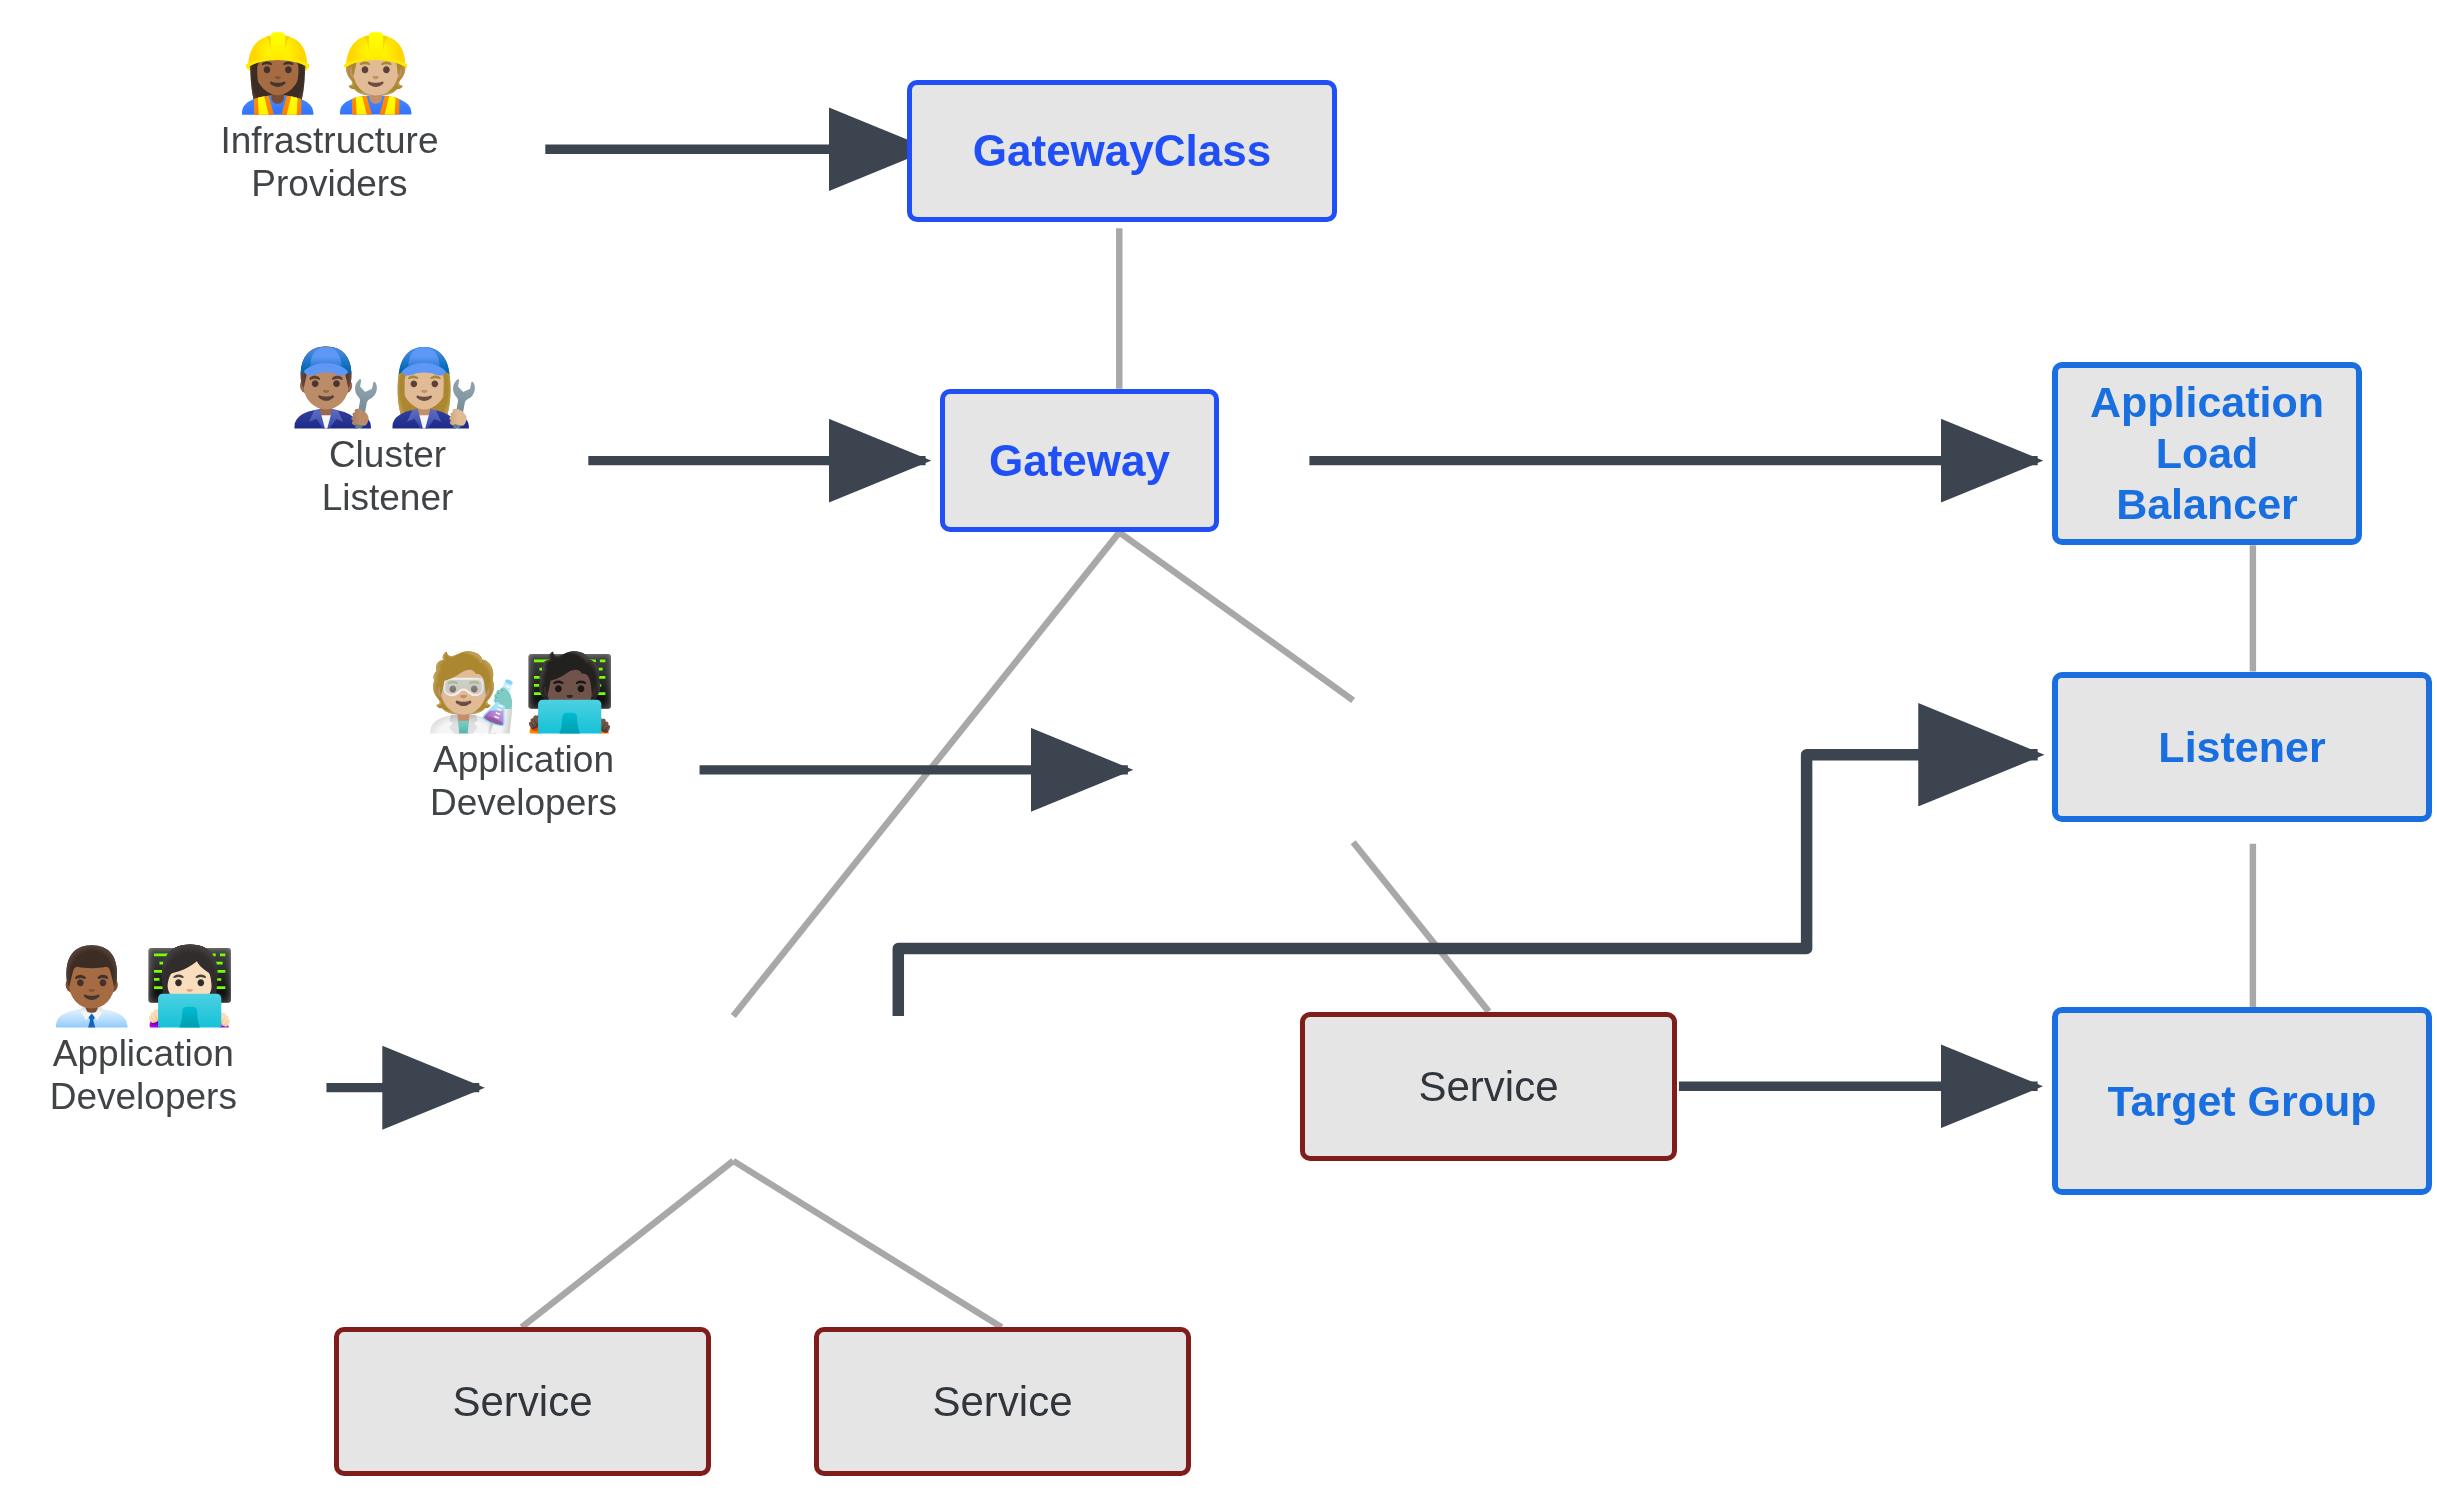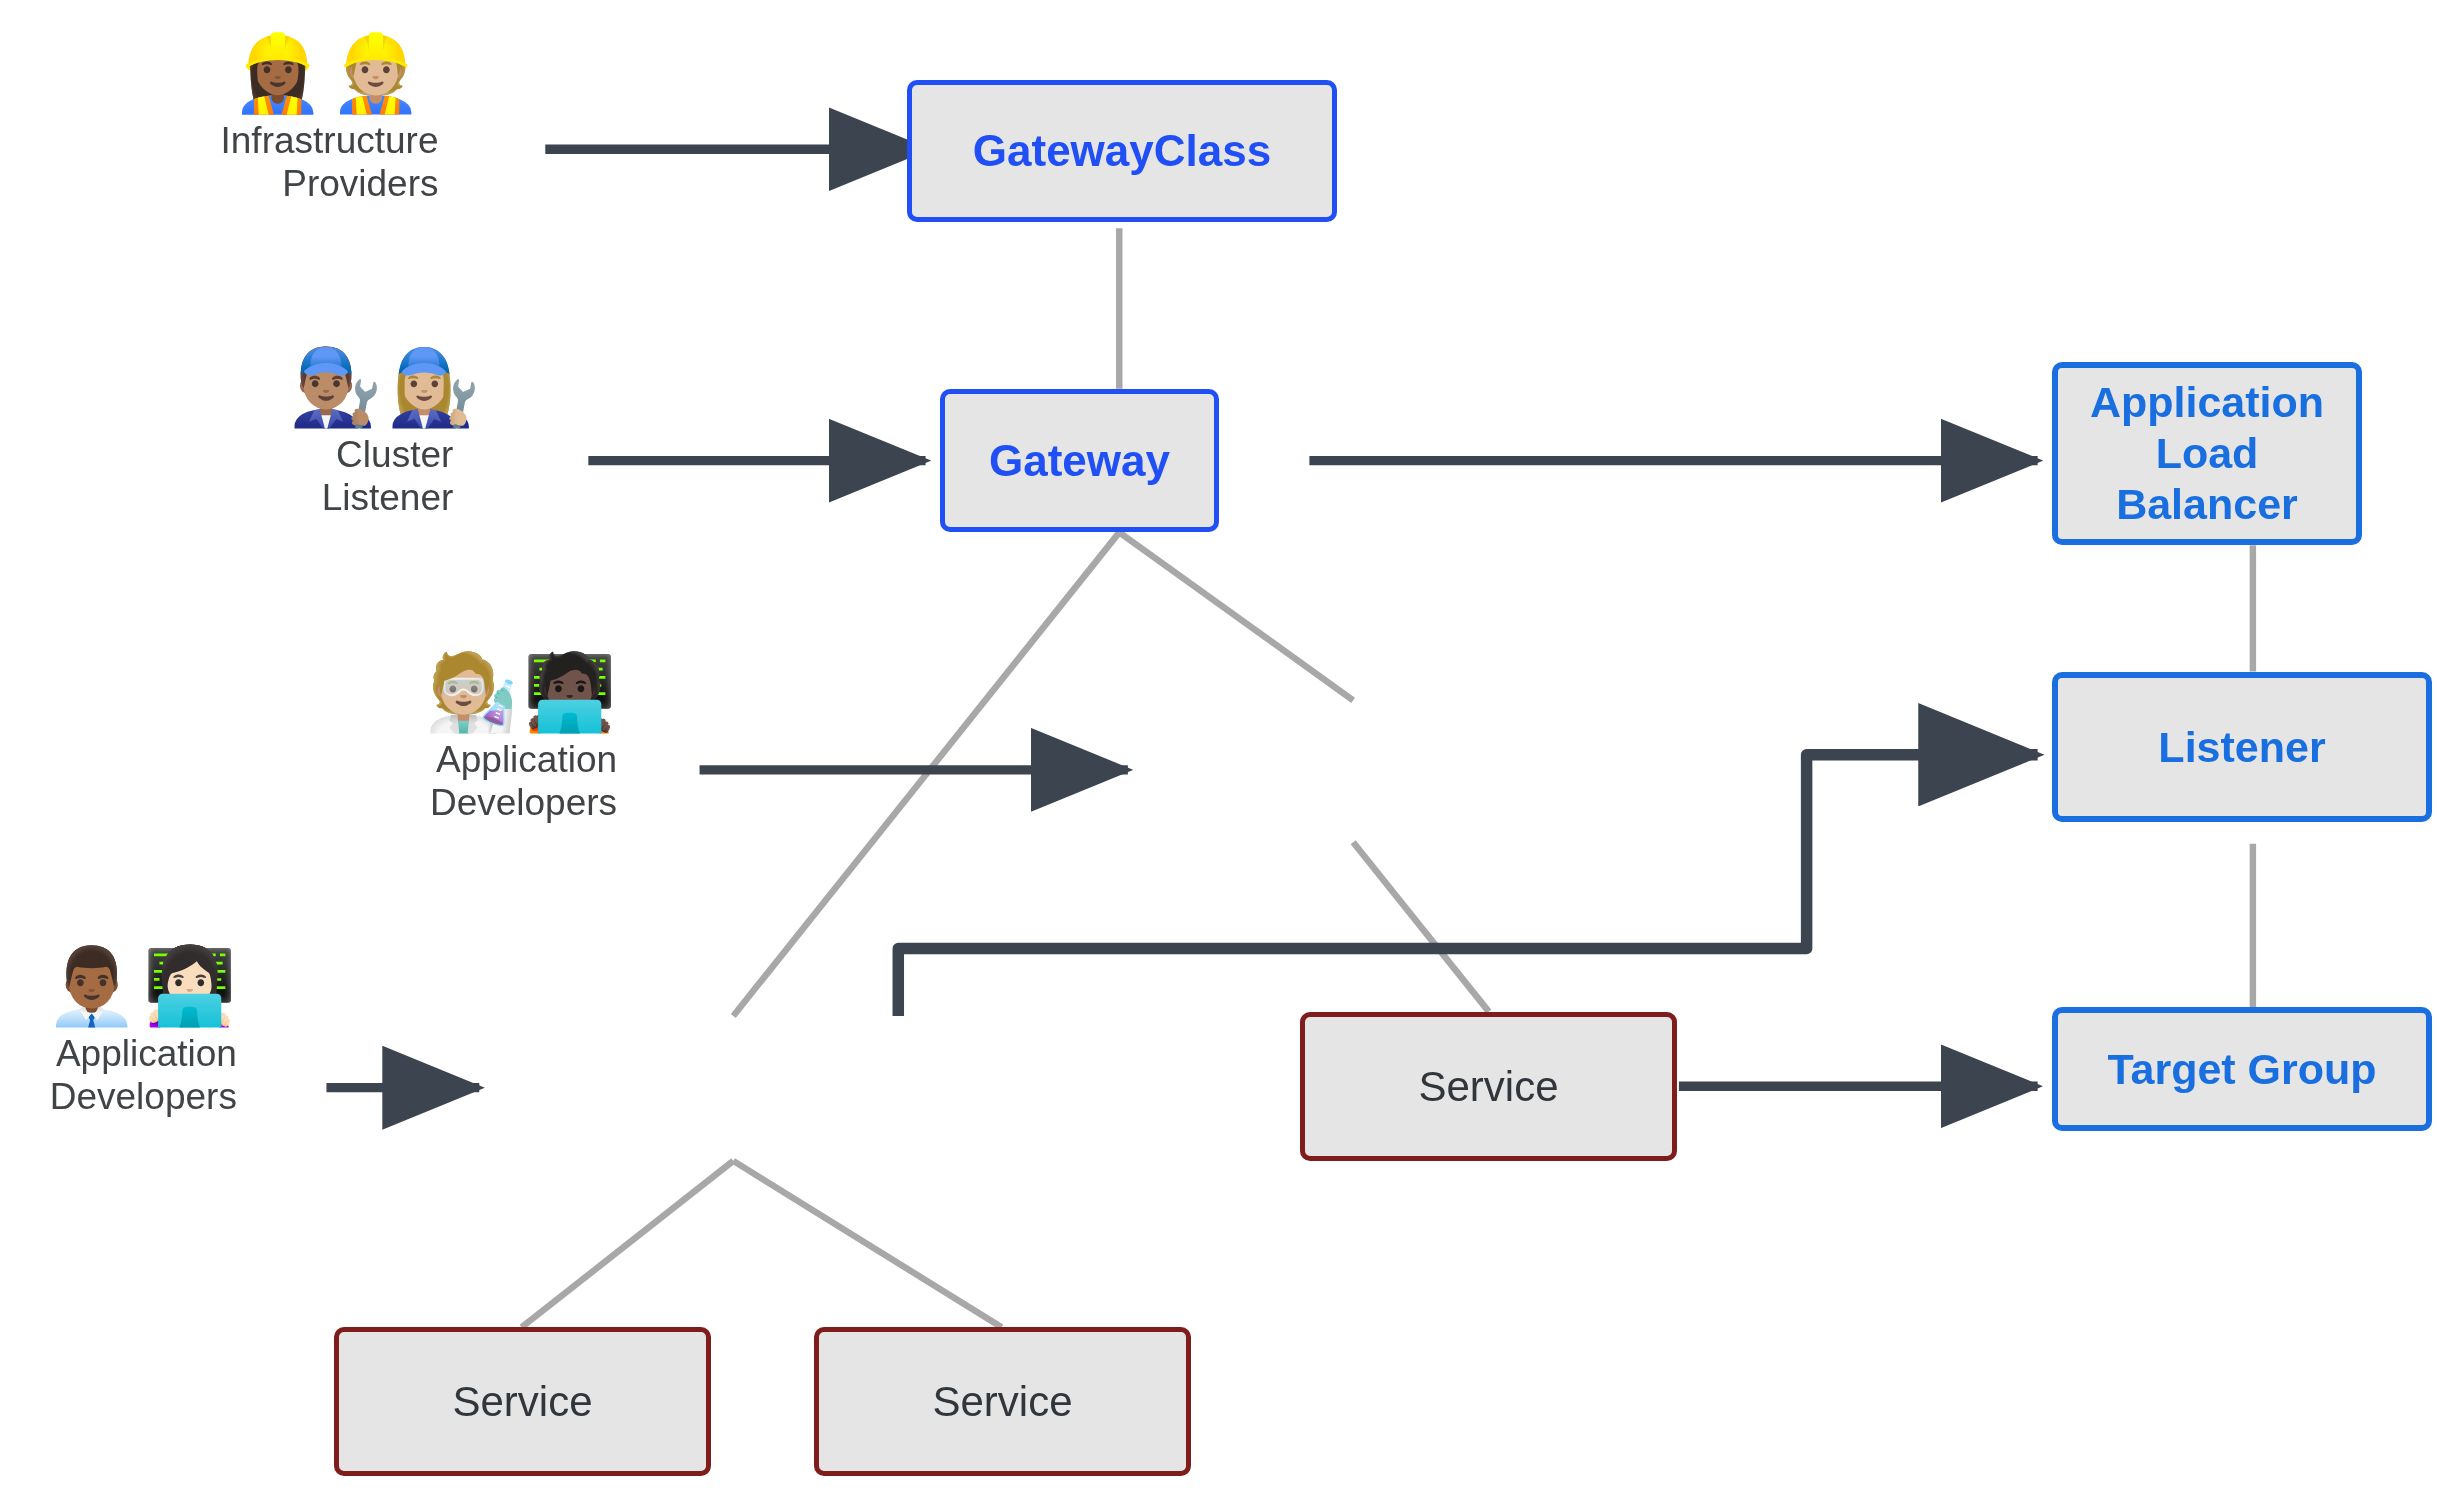--- a/index.html
+++ b/index.html
@@ -67,21 +67,20 @@
     line-height: 1.05;
     letter-spacing: 4.3px;
     white-space: nowrap;
   }
   .persona-label {
     margin-top: 7.2px;
     font-size: 37px;
     line-height: 1.16;
     white-space: pre-line;
     font-weight: normal;
-    text-align: right;
   }
 </style>
 </head>
 <body>
 
 <div id="canvas">
 
   <svg id="wires" viewBox="0 0 3398 2106" xmlns="http://www.w3.org/2000/svg">
     <defs>
       <marker id="arrowDark" markerWidth="11" markerHeight="9" refX="10.4" refY="4.5" orient="auto" markerUnits="strokeWidth">
@@ -167,18 +166,18 @@
   </div>
 
   <div class="node blue-strong" style="left:2052px; top:362px; width:310px; height:183px; font-size:43px;">
     <span class="node-label">Application Load Balancer</span>
   </div>
 
   <div class="node blue-strong" style="left:2052px; top:672px; width:380px; height:150px; font-size:43px;">
     <span class="node-label">Listener</span>
   </div>
 
-  <div class="node blue-strong" style="left:2052px; top:1007px; width:380px; height:124px; font-size:43px;">
+  <div class="node blue-strong" style="left:2052px; top:1007px; width:380px; height:188px; font-size:43px;">
     <span class="node-label">Target Group</span>
   </div>
 
 </div>
 
 
 </body></html>

